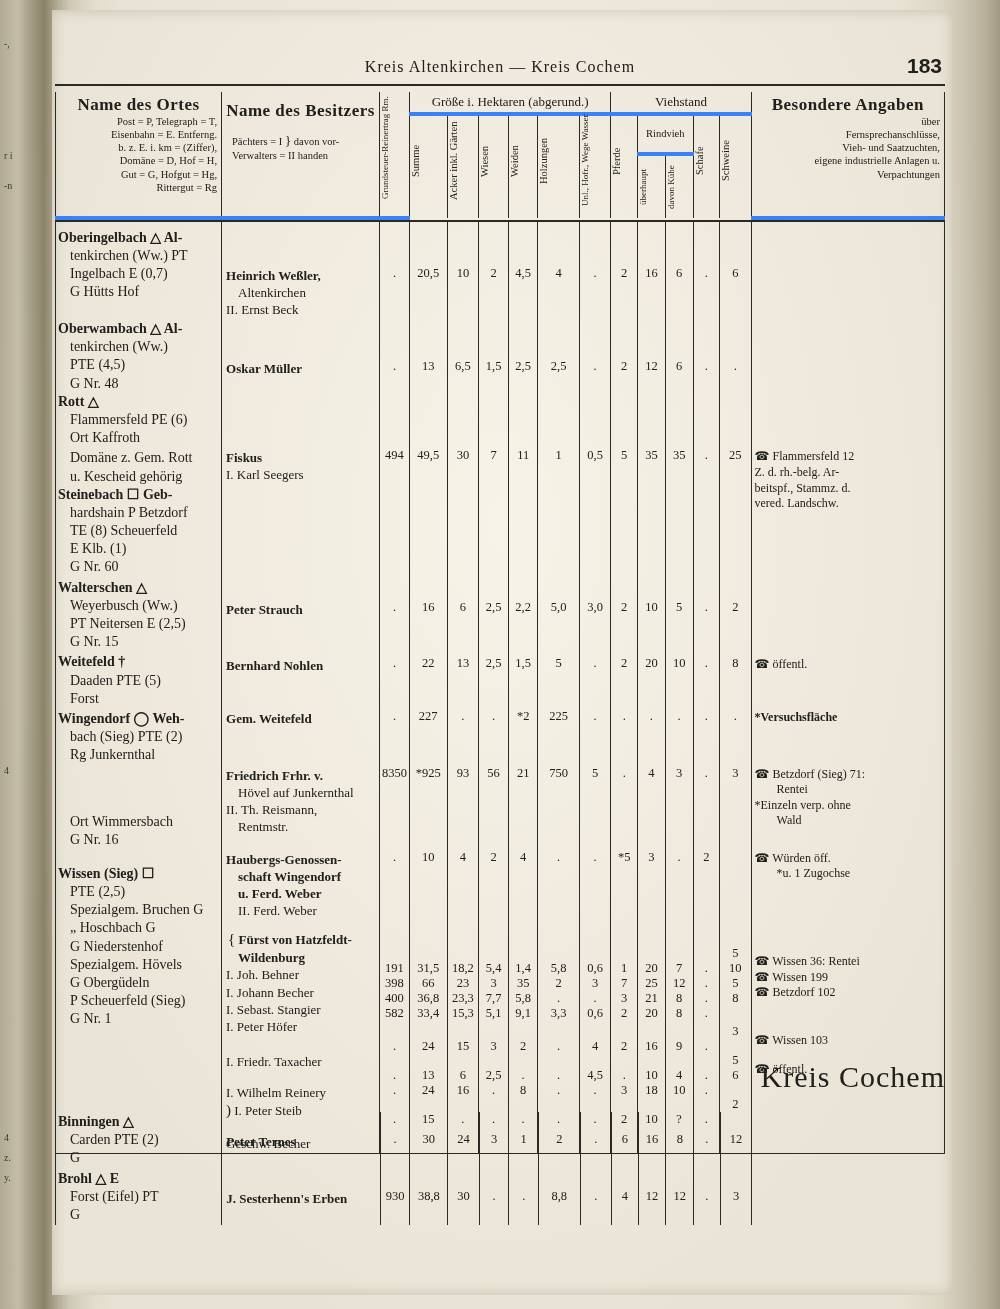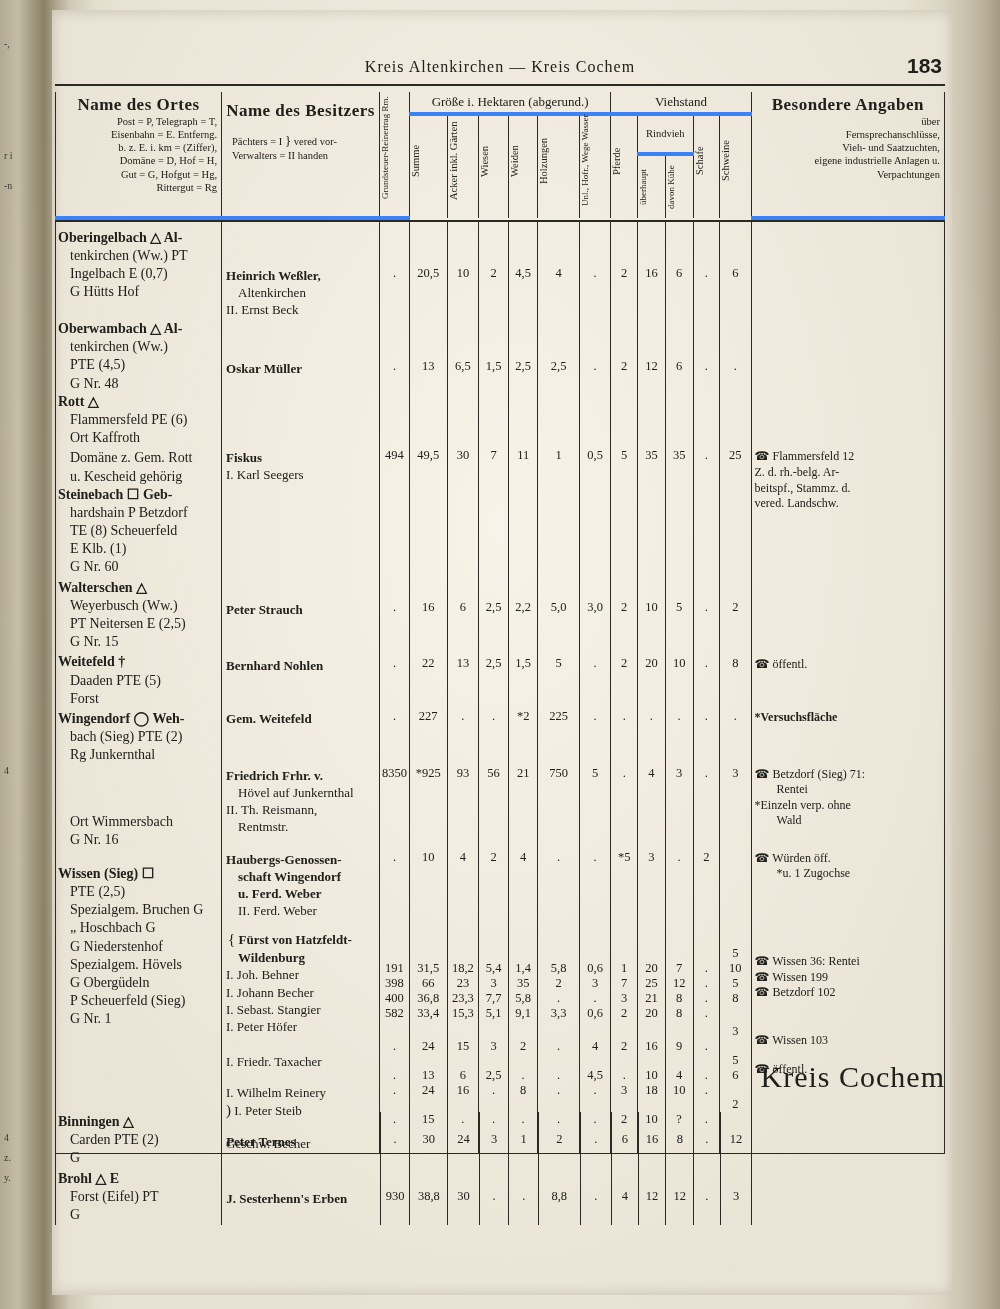--- a/index.html
+++ b/index.html
@@ -108,21 +108,21 @@
           <div>Eisenbahn = E. Entferng.</div>
           <div>b. z. E. i. km = (Ziffer),</div>
           <div>Domäne = D,  Hof = H,</div>
           <div>Gut = G, Hofgut = Hg,</div>
           <div>Rittergut = Rg</div>
         </div>
       </td>
       <td class="hdr vline hline" rowspan="3" style="padding:3px 4px;">
         <div class="hdr-title" style="margin-top:6px;">Name des Besitzers</div>
         <div class="hdr-sub" style="margin-top:12px;text-align:left;padding-left:6px;">
-          <div><span>Pächters = I</span> <span style="font-size:13px;">}</span> <span>vered vor-</span></div>
+          <div><span>Pächters = I</span> <span style="font-size:13px;">}</span> <span>davon vor-</span></div>
           <div><span>Verwalters = II</span> <span>handen</span></div>
         </div>
       </td>
       <td class="hdr vline hline" rowspan="3" style="height:118px;">
         <div class="vert-sm" style="height:112px;">Grundsteuer-Reinertrag Rm.</div>
       </td>
       <td class="hdr vline vline-r hline" colspan="6" style="font-size:13px;padding:2px 10px;">Größe i. Hektaren (abgerund.)</td>
       <td class="hdr vline-r hline" colspan="5" style="font-size:13px;padding:2px 0;">Viehstand</td>
       <td class="hdr vline-r hline" rowspan="3" style="padding:3px 4px;">
         <div class="hdr-title">Besondere Angaben</div>

